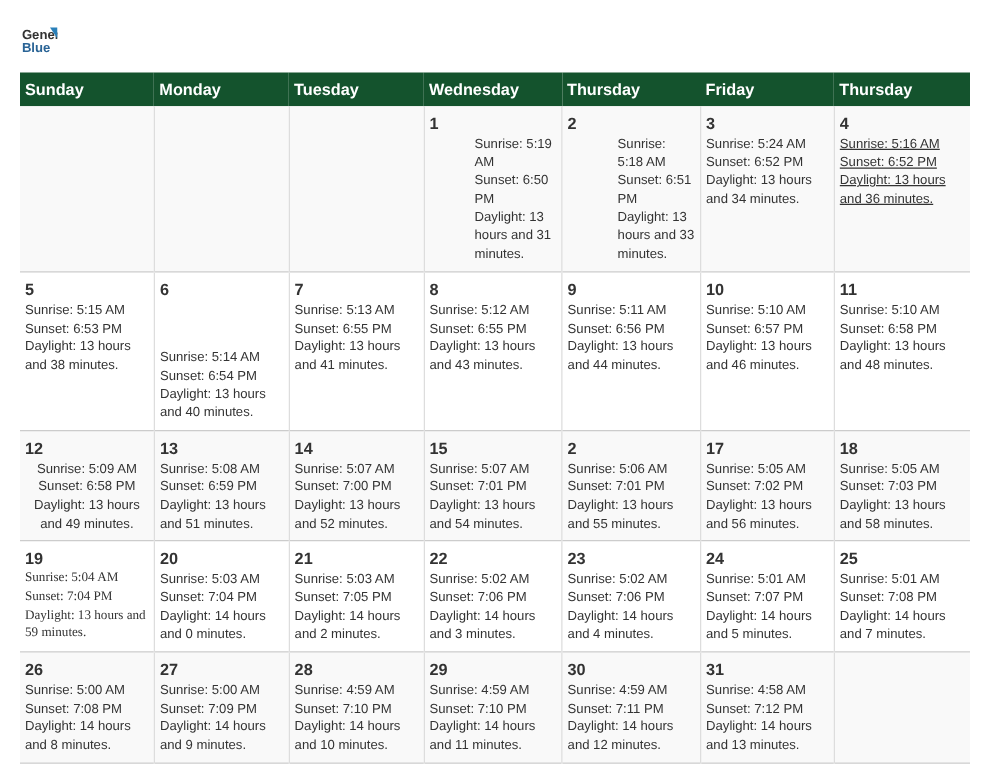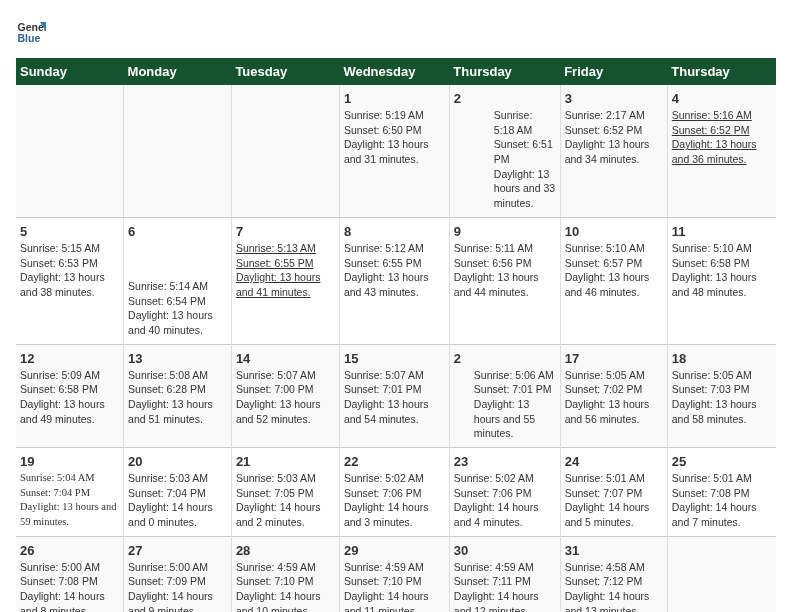--- a/index.html
+++ b/index.html
@@ -106,33 +106,33 @@
         <th>Thursday</th>
       </tr>
   </thead>
   <tbody id="calendar-body">
   <tr>
         <td></td>
         <td></td>
         <td></td>
         <td>
           <span class="day-num">1</span>
-          <div class="cell-text" style="white-space: pre-line;">Sunrise: 5:19 AM
+          <div class="cell-text" style="white-space: pre-line; margin-left: 36px;">Sunrise: 5:19 AM
 Sunset: 6:50 PM
 Daylight: 13 hours and 31 minutes.</div>
         </td>
         <td>
           <span class="day-num">2</span>
           <div class="cell-text" style="white-space: pre-line; margin-left: 40px;">Sunrise: 5:18 AM
 Sunset: 6:51 PM
 Daylight: 13 hours and 33 minutes.</div>
         </td>
         <td>
           <span class="day-num">3</span>
-          <div class="cell-text" style="white-space: pre-line;">Sunrise: 2:17 AM
+          <div class="cell-text" style="white-space: pre-line;">Sunrise: 5:24 AM
 Sunset: 6:52 PM
 Daylight: 13 hours and 34 minutes.</div>
         </td>
         <td>
           <span class="day-num">4</span>
           <div class="cell-text" style="white-space: pre-line; text-decoration: underline;">Sunrise: 5:16 AM
 Sunset: 6:52 PM
 Daylight: 13 hours and 36 minutes.</div>
         </td>
       </tr>
@@ -144,21 +144,21 @@
 Daylight: 13 hours and 38 minutes.</div>
         </td>
         <td>
           <span class="day-num">6</span>
           <div class="cell-text" style="white-space: pre-line; margin-top: 40px;">Sunrise: 5:14 AM
 Sunset: 6:54 PM
 Daylight: 13 hours and 40 minutes.</div>
         </td>
         <td>
           <span class="day-num">7</span>
-          <div class="cell-text" style="white-space: pre-line; text-decoration: underline;">Sunrise: 5:13 AM
+          <div class="cell-text" style="white-space: pre-line;">Sunrise: 5:13 AM
 Sunset: 6:55 PM
 Daylight: 13 hours and 41 minutes.</div>
         </td>
         <td>
           <span class="day-num">8</span>
           <div class="cell-text" style="white-space: pre-line;">Sunrise: 5:12 AM
 Sunset: 6:55 PM
 Daylight: 13 hours and 43 minutes.</div>
         </td>
         <td>
@@ -176,45 +176,45 @@
         <td>
           <span class="day-num">11</span>
           <div class="cell-text" style="white-space: pre-line;">Sunrise: 5:10 AM
 Sunset: 6:58 PM
 Daylight: 13 hours and 48 minutes.</div>
         </td>
       </tr>
       <tr>
         <td>
           <span class="day-num">12</span>
-          <div class="cell-text" style="white-space: pre-line;">Sunrise: 5:09 AM
+          <div class="cell-text" style="white-space: pre-line; text-align: center;">Sunrise: 5:09 AM
 Sunset: 6:58 PM
 Daylight: 13 hours and 49 minutes.</div>
         </td>
         <td>
           <span class="day-num">13</span>
           <div class="cell-text" style="white-space: pre-line;">Sunrise: 5:08 AM
-Sunset: 6:28 PM
+Sunset: 6:59 PM
 Daylight: 13 hours and 51 minutes.</div>
         </td>
         <td>
           <span class="day-num">14</span>
           <div class="cell-text" style="white-space: pre-line;">Sunrise: 5:07 AM
 Sunset: 7:00 PM
 Daylight: 13 hours and 52 minutes.</div>
         </td>
         <td>
           <span class="day-num">15</span>
           <div class="cell-text" style="white-space: pre-line;">Sunrise: 5:07 AM
 Sunset: 7:01 PM
 Daylight: 13 hours and 54 minutes.</div>
         </td>
         <td>
           <span class="day-num">2</span>
-          <div class="cell-text" style="white-space: pre-line; margin-left: 20px;">Sunrise: 5:06 AM
+          <div class="cell-text" style="white-space: pre-line;">Sunrise: 5:06 AM
 Sunset: 7:01 PM
 Daylight: 13 hours and 55 minutes.</div>
         </td>
         <td>
           <span class="day-num">17</span>
           <div class="cell-text" style="white-space: pre-line;">Sunrise: 5:05 AM
 Sunset: 7:02 PM
 Daylight: 13 hours and 56 minutes.</div>
         </td>
         <td>

